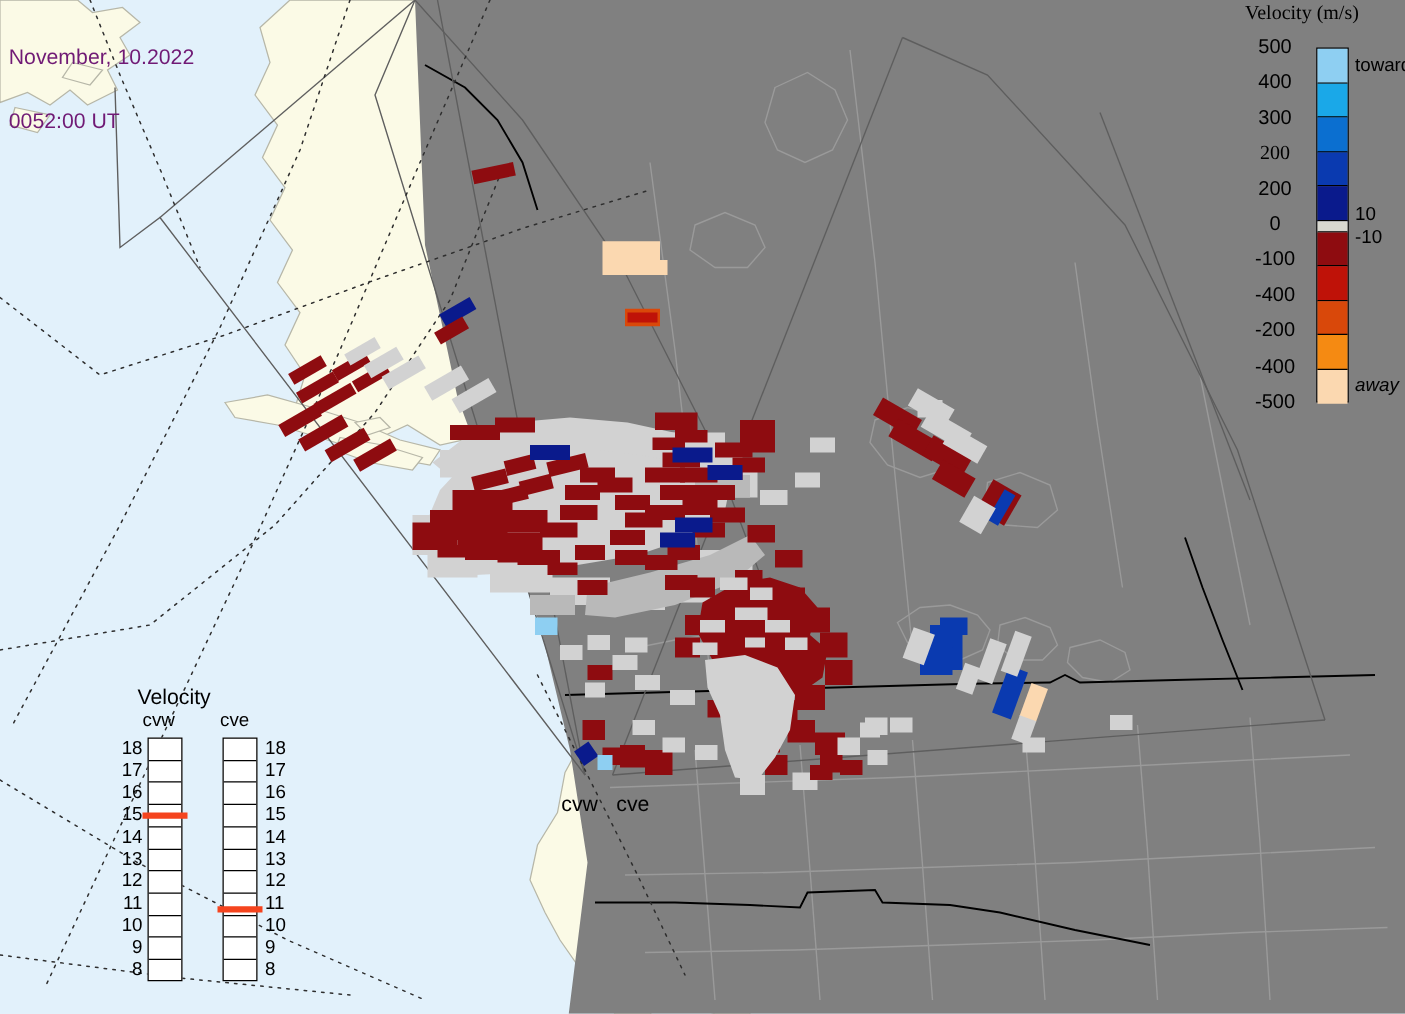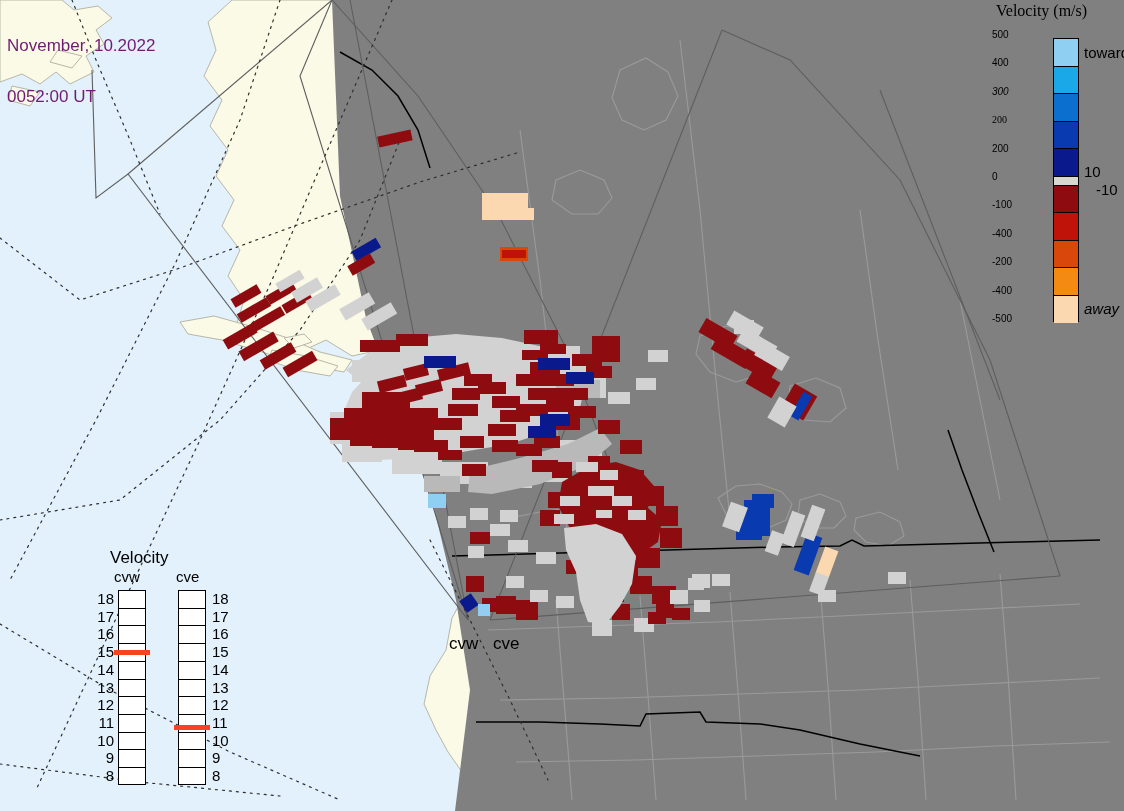--- a/index.html
+++ b/index.html
@@ -18,21 +18,21 @@
     white-space:pre;letter-spacing:0px;
   }
   .ttl div{margin:0;padding:0;}
 
   
   #cbar{position:absolute;left:1053px;top:38px;width:26px;height:284px;
         border:1px solid #000;box-sizing:border-box;}
   #cbar .band{width:100%;border-bottom:1px solid #000;box-sizing:border-box;}
   #cbar .band:last-child{border-bottom:none;}
   #cbTitle{position:absolute;left:996px;top:2px;font-size:16px;color:#000;white-space:nowrap;font-family:Liberation Serif, serif;}
-  .cbTick{position:absolute;width:56px;text-align:left;font-size:10px;color:#000;}
+  .cbTick{position:absolute;width:56px;text-align:center;font-size:16px;color:#000;}
   .cbSide{position:absolute;left:1084px;font-size:15px;color:#000;white-space:nowrap;}
 
   
   #freqTitle{position:absolute;left:110px;top:548px;font-size:17px;color:#000;white-space:nowrap;}
   .freqHdr{position:absolute;font-size:15px;color:#000;white-space:nowrap;}
   .freqBar{position:absolute;border:1px solid #000;box-sizing:border-box;background:#fff;}
   .freqBar .seg{border-bottom:1px solid #000;box-sizing:border-box;width:100%;}
   .freqBar .seg:last-child{border-bottom:none;}
   .freqLbl{position:absolute;font-size:15px;color:#000;white-space:nowrap;}
   .freqMark{position:absolute;background:#f5441e;height:5px;}
@@ -387,34 +387,34 @@
       <div class="band" style="background: rgb(216, 216, 208); height: 9px;"></div>
       <div class="band" style="background: rgb(142, 12, 16); height: 27.5px;"></div>
       <div class="band" style="background: rgb(191, 18, 8); height: 27.5px;"></div>
       <div class="band" style="background: rgb(217, 72, 10); height: 27.5px;"></div>
       <div class="band" style="background: rgb(245, 138, 18); height: 27.5px;"></div>
       <div class="band" style="background: rgb(251, 216, 176); height: 27.5px;"></div>
     </div>
   <div id="cbTicks">
       <div class="cbTick" style="left: 992px; top: 29px;">500</div>
       <div class="cbTick" style="left: 992px; top: 57.4px;">400</div>
-      <div class="cbTick" style="left: 992px; top: 85.8px; font-style: italic;">300</div>
+      <div class="cbTick" style="left: 992px; top: 85.8px;">300</div>
       <div class="cbTick" style="left: 992px; top: 114.2px; font-family: Liberation Serif, serif;">200</div>
       <div class="cbTick" style="left: 992px; top: 142.6px;">200</div>
       <div class="cbTick" style="left: 992px; top: 171px;">0</div>
       <div class="cbTick" style="left: 992px; top: 199.4px;">-100</div>
       <div class="cbTick" style="left: 992px; top: 227.8px;">-400</div>
       <div class="cbTick" style="left: 992px; top: 256.2px;">-200</div>
       <div class="cbTick" style="left: 992px; top: 284.6px;">-400</div>
       <div class="cbTick" style="left: 992px; top: 313px;">-500</div>
     </div>
   <div id="cbSides">
       <div class="cbSide" style="top: 44px;">toward</div>
       <div class="cbSide" style="top: 163px;">10</div>
-      <div class="cbSide" style="top: 181px; margin-left: 12px;">-10</div>
+      <div class="cbSide" style="top: 181px;">-10</div>
       <div class="cbSide" style="top: 300px; font-style: italic;">away</div>
     </div>
 
   <div id="freqTitle">Velocity</div>
   <div id="freqWrap">
       <div class="freqHdr" style="left: 114px; top: 568px;">cvw</div>
       <div class="freqBar" style="left: 118px; top: 590px; width: 28px; height: 195px;">
         <div class="seg" style="height: 17.7273px;"></div>
         <div class="seg" style="height: 17.7273px;"></div>
         <div class="seg" style="height: 17.7273px;"></div>

